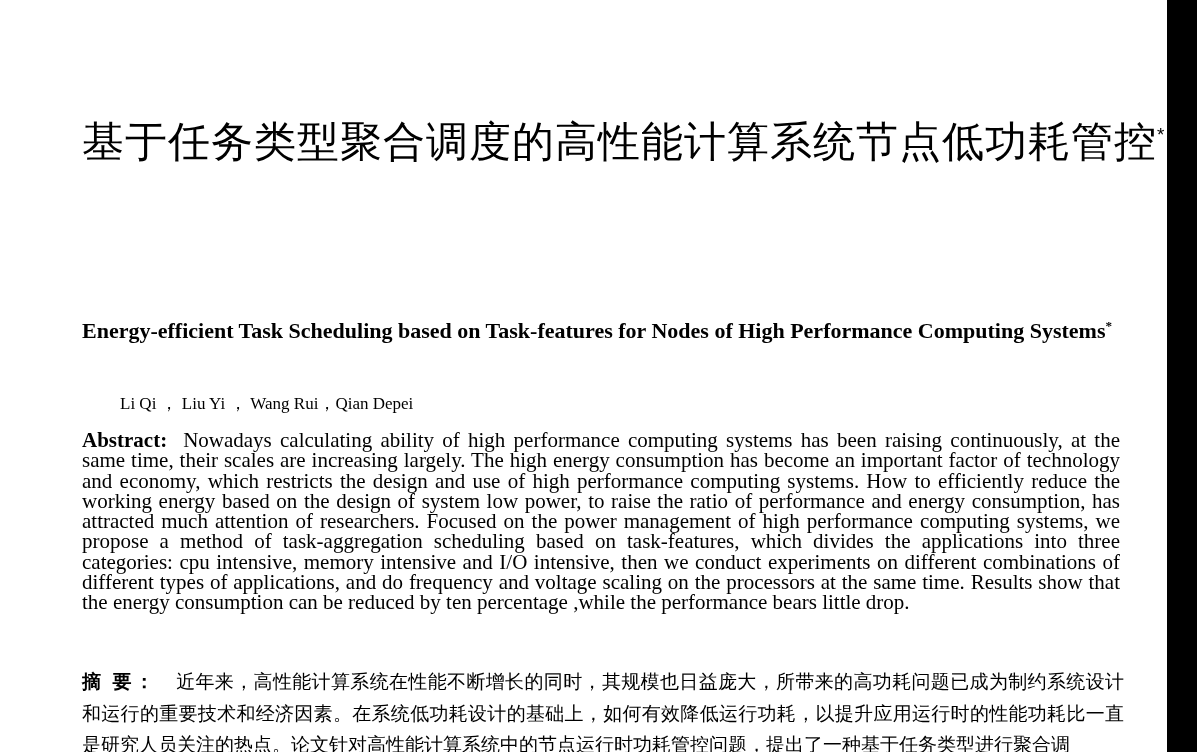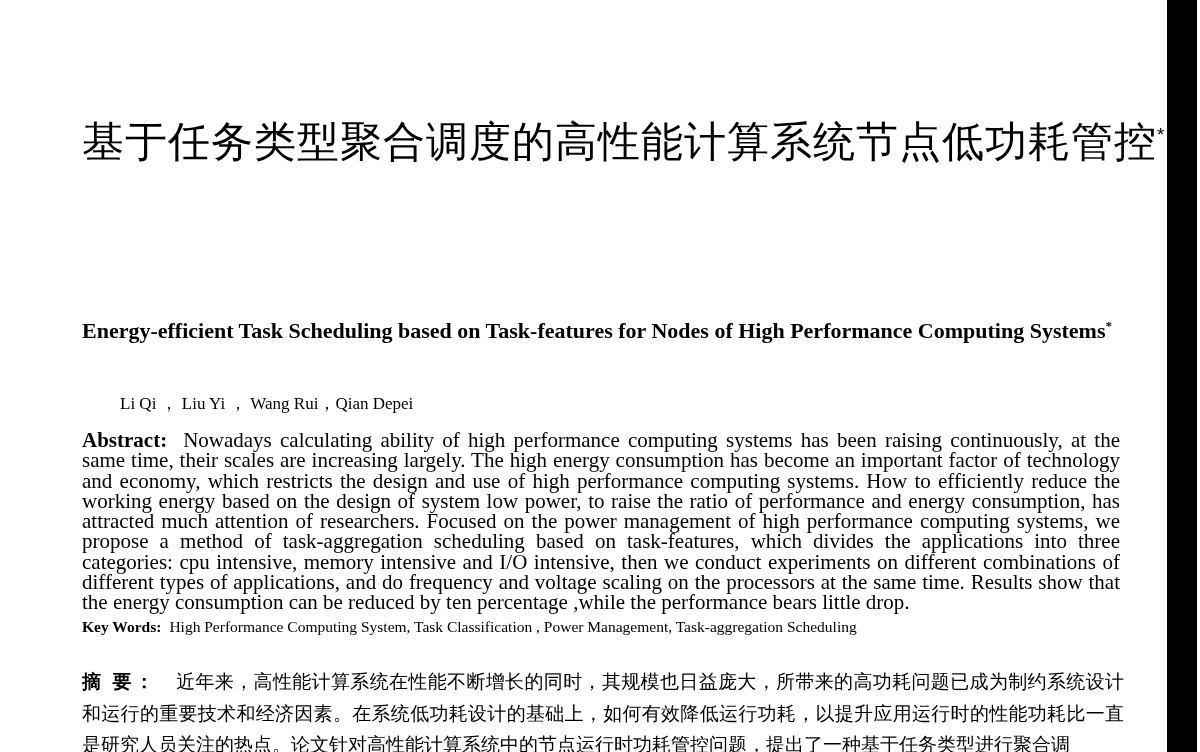--- a/index.html
+++ b/index.html
@@ -93,17 +93,16 @@
   <h1 class="title-cn"><span>基于任务类型聚合调度的高性能计算系统节点低功耗管控</span><sup>*</sup></h1>
 
 
 
   <h2 class="title-en"><span>Energy-efficient Task Scheduling based on Task-features for Nodes of High Performance Computing Systems</span><sup>*</sup></h2>
 
   <div class="authors-en">Li Qi ， Liu Yi ， Wang Rui，Qian Depei</div>
 
   <p class="abstract"><span class="label">Abstract:</span><span>Nowadays calculating ability of high performance computing systems has been raising continuously, at the same time, their scales are increasing largely. The high energy consumption has become an important factor of technology and economy, which restricts the design and use of high performance computing systems. How to efficiently reduce the working energy based on the design of system low power, to raise the ratio of performance and energy consumption, has attracted much attention of researchers. Focused on the power management of high performance computing systems, we propose a method of task-aggregation scheduling based on task-features, which divides the applications into three categories: cpu intensive, memory intensive and I/O intensive, then we conduct experiments on different combinations of different types of applications, and do frequency and voltage scaling on the processors at the same time. Results show that the energy consumption can be reduced by ten percentage ,while the performance bears little drop.</span></p>
 
-  <p class="keywords"><span class="label">Key Words:</span><span>High Performance Computing System, Task Classification , Power Management, Task-aggregation Scheduling</span></p>
 
   <p class="abstract-cn"><span class="label">摘 要：</span><span>近年来，高性能计算系统在性能不断增长的同时，其规模也日益庞大，所带来的高功耗问题已成为制约系统设计和运行的重要技术和经济因素。在系统低功耗设计的基础上，如何有效降低运行功耗，以提升应用运行时的性能功耗比一直是研究人员关注的热点。论文针对高性能计算系统中的节点运行时功耗管控问题，提出了一种基于任务类型进行聚合调</span></p>
 
 </div>
 
 </body></html>

